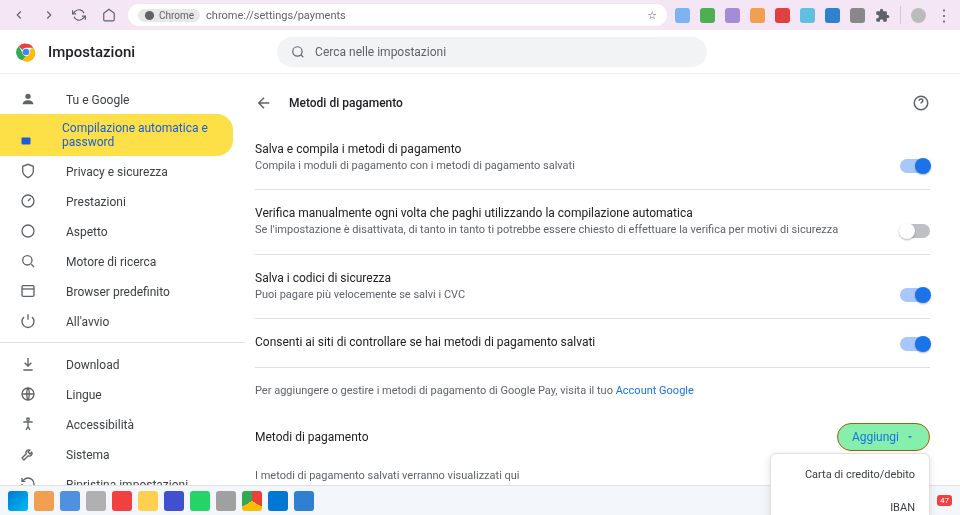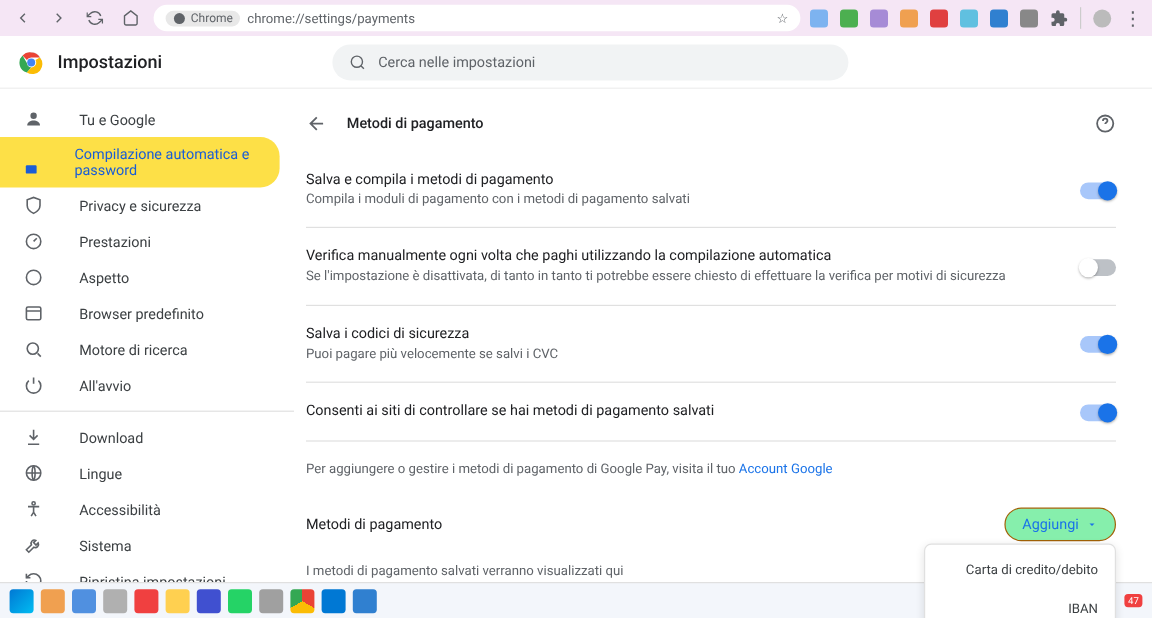--- a/index.html
+++ b/index.html
@@ -31,21 +31,21 @@
 .side-sep { height: 1px; background: #e0e0e0; margin: 6px 0; }
 
 
 .main { flex: 1; padding: 14px 30px 14px 10px; overflow: visible; }
 .panel { max-width: 680px; margin: 0 auto; }
 .panel-hdr { display: flex; align-items: center; gap: 16px; padding: 6px 0 18px; }
 .panel-hdr .back { width: 18px; height: 18px; color:#5f6368; cursor:pointer; }
 .panel-hdr .title { font-size: 12px; font-weight: 500; color: #202124; }
 .panel-hdr .help { margin-left: auto; width: 18px; height: 18px; color:#5f6368; cursor:pointer; }
 
-.setting-row { display: flex; align-items: center; padding: 12px 0; }
+.setting-row { display: flex; align-items: flex-end; padding: 12px 0; }
 .setting-row .txt { flex: 1; }
 .setting-row .st-title { font-size: 12px; color: #202124; margin-bottom: 2px; }
 .setting-row .st-sub { font-size: 11px; color: #5f6368; line-height: 1.4; }
 .toggle { width: 30px; height: 14px; border-radius: 8px; position: relative; cursor: pointer; flex-shrink: 0; margin-top: 2px; }
 .toggle.on { background: #a8c7fa; }
 .toggle.off { background: #bdc1c6; }
 .toggle .knob { width: 16px; height: 16px; border-radius: 50%; position: absolute; top: -1px; box-shadow: 0 1px 2px rgba(0,0,0,.3); }
 .toggle.on .knob { background: #1a73e8; right: -1px; }
 .toggle.off .knob { background: #fff; left: -1px; }
 .hr { height: 1px; background: #e0e0e0; margin: 4px 0; }
@@ -180,34 +180,34 @@
         <span class="ico">
           <svg viewBox="0 0 24 24" fill="none" stroke="currentColor" stroke-width="2">
             <circle cx="12" cy="12" r="9"></circle>
           </svg>
         </span>
         <span>Aspetto</span>
       </div>
     <div class="side-item">
         <span class="ico">
           <svg viewBox="0 0 24 24" fill="none" stroke="currentColor" stroke-width="2">
+            <circle cx="11" cy="11" r="7"></circle>
+            <path d="M21 21l-4-4"></path>
+          </svg>
+        </span>
+        <span>Motore di ricerca</span>
+      </div>
+    <div class="side-item">
+        <span class="ico">
+          <svg viewBox="0 0 24 24" fill="none" stroke="currentColor" stroke-width="2">
             <rect x="3" y="4" width="18" height="16" rx="2"></rect>
             <path d="M3 9h18"></path>
           </svg>
         </span>
         <span>Browser predefinito</span>
-      </div>
-    <div class="side-item">
-        <span class="ico">
-          <svg viewBox="0 0 24 24" fill="none" stroke="currentColor" stroke-width="2">
-            <circle cx="11" cy="11" r="7"></circle>
-            <path d="M21 21l-4-4"></path>
-          </svg>
-        </span>
-        <span>Motore di ricerca</span>
       </div>
     <div class="side-item">
         <span class="ico">
           <svg viewBox="0 0 24 24" fill="none" stroke="currentColor" stroke-width="2">
             <path d="M18 6a9 9 0 11-12 0M12 2v8"></path>
           </svg>
         </span>
         <span>All'avvio</span>
       </div>
     <div class="side-sep"></div>

